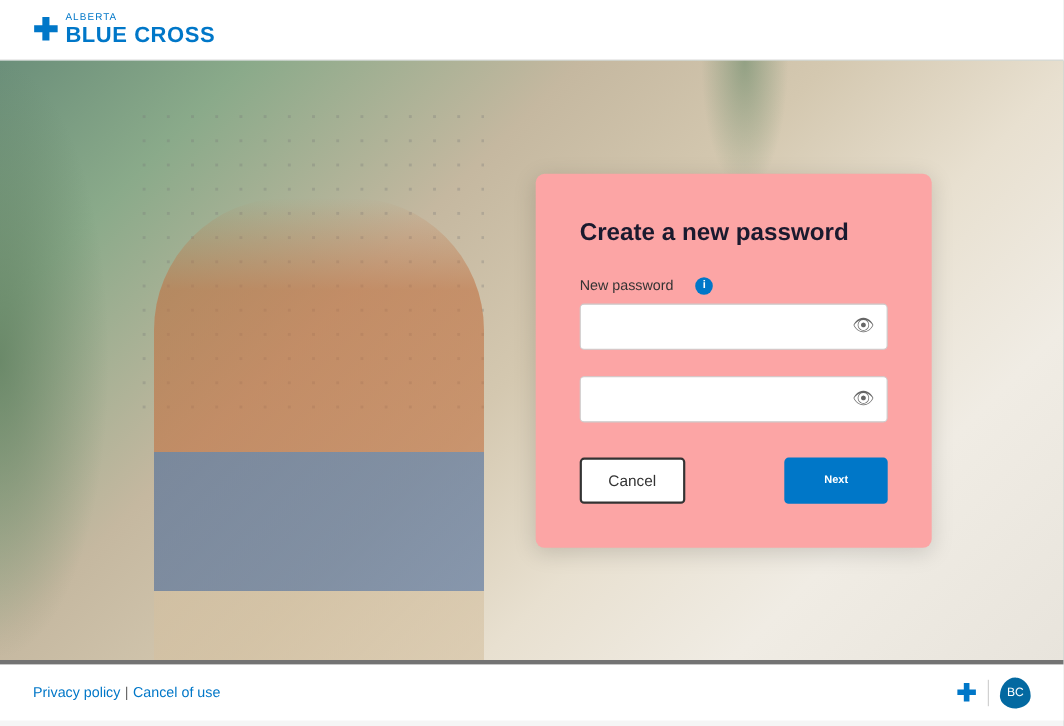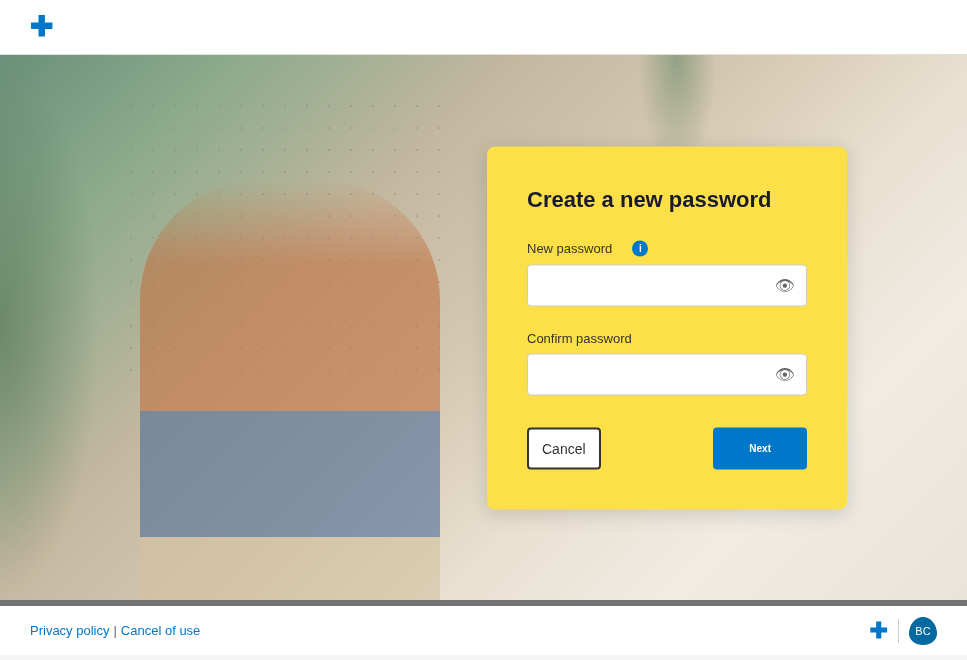--- a/index.html
+++ b/index.html
@@ -132,21 +132,21 @@
       max-width: 350px;
     }
 
     
     .modal-card {
       position: absolute;
       right: 120px;
       top: 50%;
       transform: translateY(-50%);
       width: 360px;
-      background: #fde047;
+      background: #fca5a5;
       border-radius: 8px;
       padding: 40px 40px 40px 40px;
       box-shadow: 0 4px 20px rgba(0,0,0,0.15);
       z-index: 10;
     }
     .modal-title {
       font-size: 22px;
       font-weight: bold;
       color: #1a1a2e;
       margin-bottom: 28px;
@@ -202,21 +202,21 @@
       line-height: 1;
     }
     .button-row {
       display: flex;
       align-items: center;
       justify-content: space-between;
       margin-top: 32px;
     }
     .btn-cancel {
       height: 42px;
-      padding: 0 13px;
+      padding: 0 24px;
       border: 2px solid #333;
       background: #fff;
       color: #333;
       font-size: 14px;
       font-weight: 500;
       border-radius: 4px;
       cursor: pointer;
     }
     .btn-next {
       height: 42px;
@@ -231,21 +231,21 @@
     }
 
     
     .footer {
       background: #fff;
       height: 55px;
       display: flex;
       align-items: center;
       justify-content: space-between;
       padding: 0 30px;
-      border-top: 6px solid #737373;
+      border-top: 4px solid #737373;
     }
     .footer-links {
       display: flex;
       gap: 4px;
       align-items: center;
       font-size: 13px;
     }
     .footer-link {
       color: #0077c8;
       text-decoration: none;
@@ -279,20 +279,24 @@
       height: 24px;
       background: #ccc;
     }
   </style>
 </head>
 <body>
 
 <header class="header">
   <div class="logo-container">
     <span class="logo-cross">✚</span>
+    <div class="logo-text-container">
+      <span class="logo-alberta">ALBERTA</span>
+      <span class="logo-blue-cross">BLUE CROSS</span>
+    </div>
   </div>
 </header>
 
 <section class="hero">
   <div class="hero-bg"></div>
   <div class="pegboard"></div>
   <div class="hero-plant-left"></div>
   <div class="hero-plant-top"></div>
   <div class="person"></div>
 
@@ -308,23 +312,20 @@
         <span>New password</span>
         <span class="info-icon">i</span>
       </label>
       <div class="input-wrapper">
         <input type="password" class="form-input" placeholder="" style="">
         <span class="eye-icon">👁</span>
       </div>
     </div>
 
     <div class="form-group">
-      <label class="form-label">
-        <span>Confirm password</span>
-      </label>
       <div class="input-wrapper">
         <input type="password" class="form-input" placeholder="" style="">
         <span class="eye-icon">👁</span>
       </div>
     </div>
 
     <div class="button-row">
       <button class="btn-cancel">Cancel</button>
       <button class="btn-next">Next</button>
     </div>

